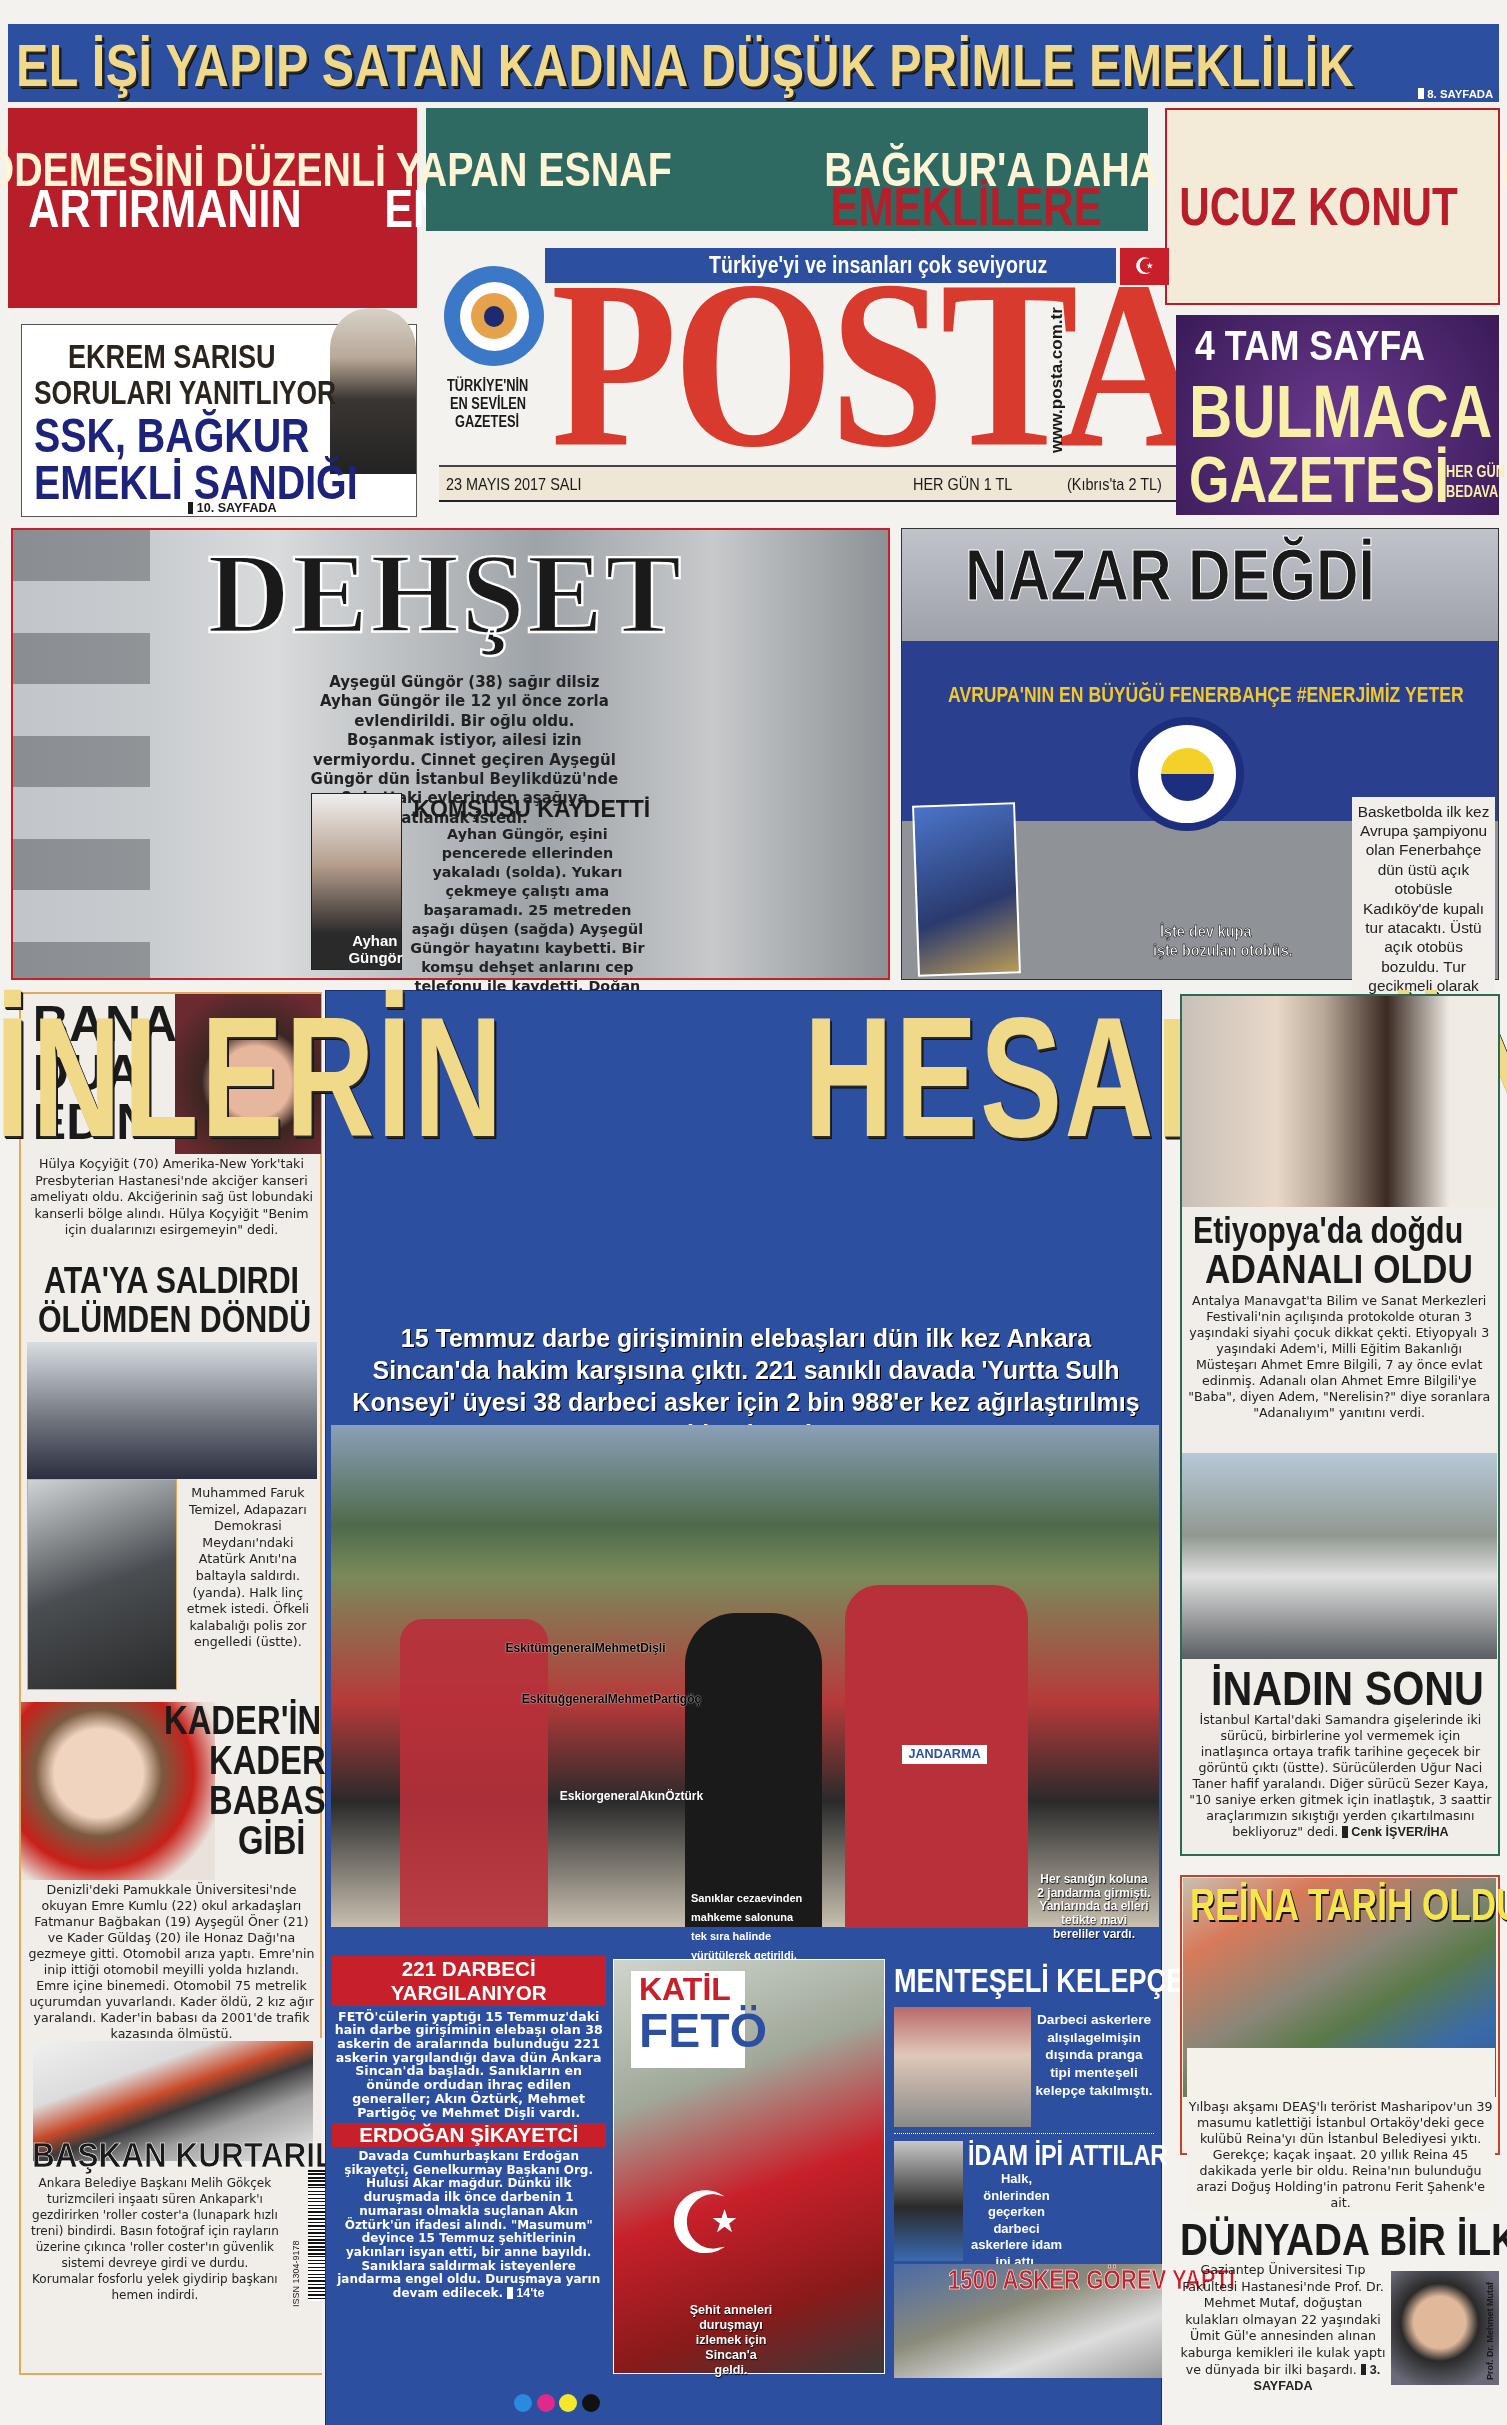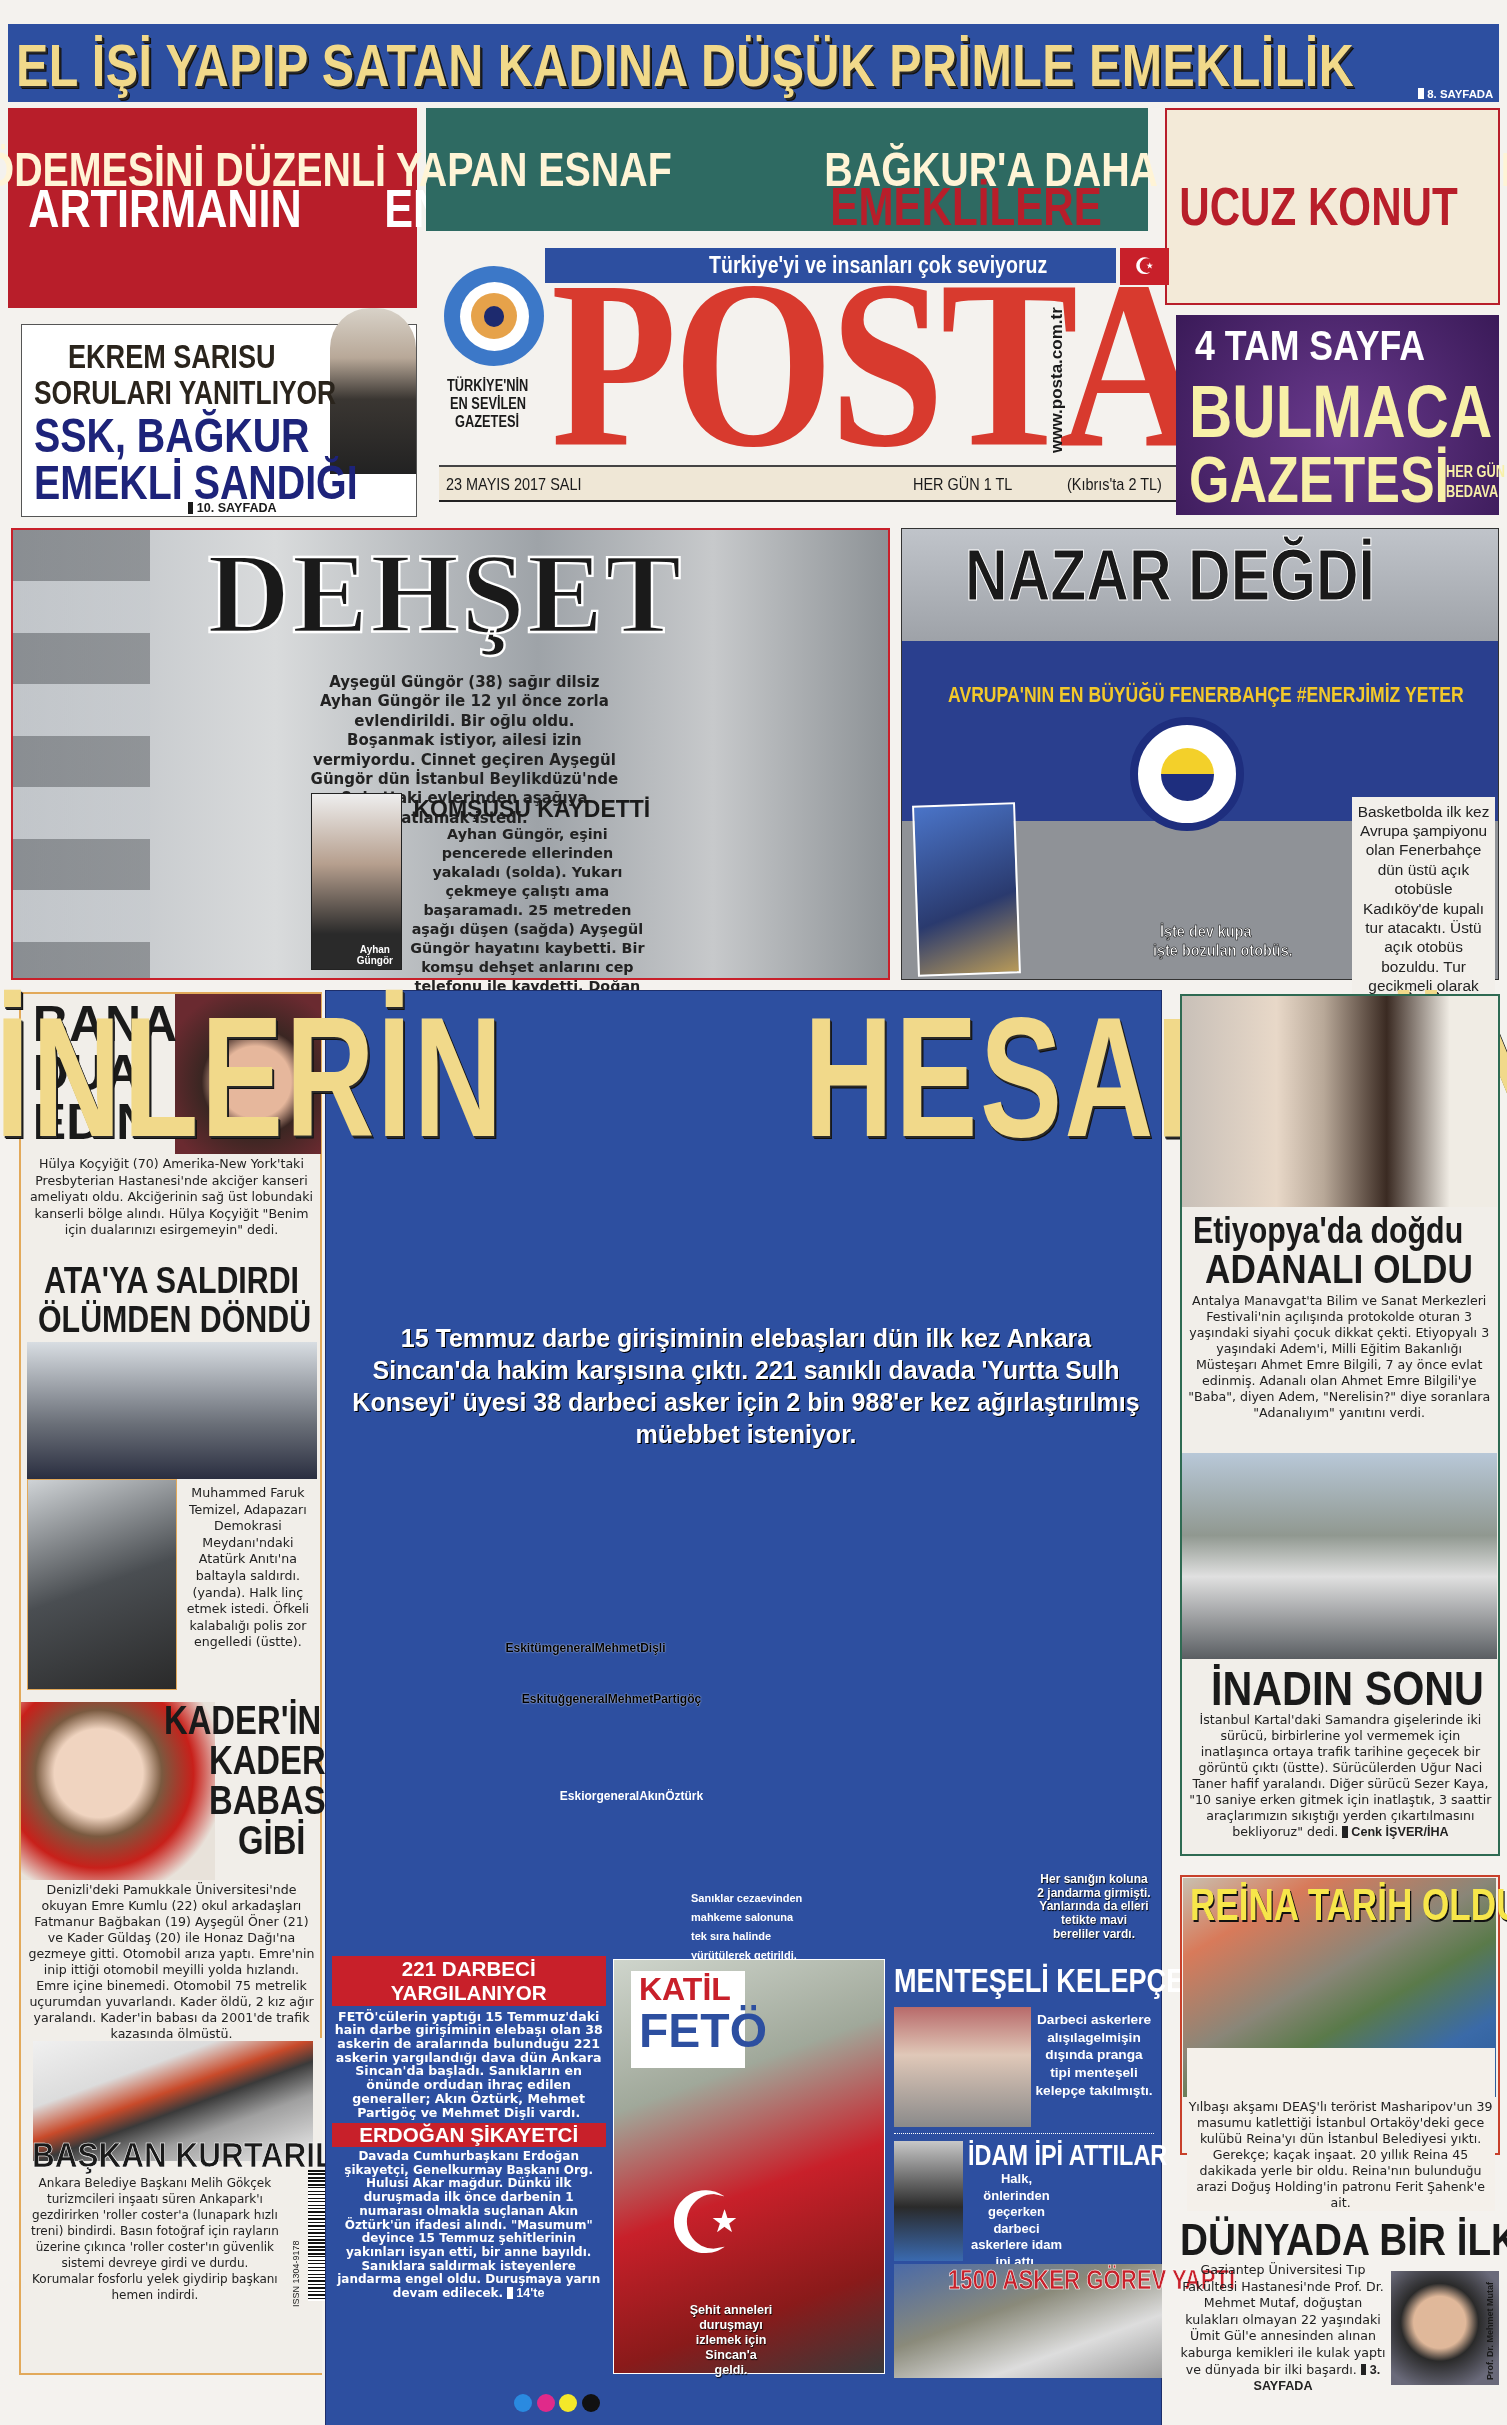--- a/index.html
+++ b/index.html
@@ -77,21 +77,21 @@
   <div class="abs cond" style="left:12.6px;top:127px;font-size:65px;color:#f8f0a8;transform:scaleX(.8);">GAZETESİ</div>
   <div class="abs cond" style="left:270px;top:148px;font-size:16px;color:#f8f0a8;transform:scaleX(.8);">HER GÜN</div>
   <div class="abs cond" style="left:270px;top:168px;font-size:16px;color:#f8f0a8;transform:scaleX(.8);">BEDAVA</div>
 </div>
 
 <div class="abs photo" style="left:11.4px;top:528px;width:879px;height:452px;border:2.3px solid #c8202a;background:linear-gradient(90deg,#b9bdc2 0%,#d9dbdc 30%,#9ea3a8 60%,#c7c9cb 80%,#8d9296 100%);">
   <div class="abs" style="left:0;top:0;width:137px;height:448px;background:repeating-linear-gradient(180deg,#6a6e72 0 51px,#c7cbcf 51px 103px);opacity:.6;"></div>
   <div class="abs" style="left:194px;top:6.9px;font-family:'Liberation Serif',serif;font-weight:bold;font-size:114px;line-height:114px;color:#1a1a1a;-webkit-text-stroke:2.3px #fff;letter-spacing:2.3px;">DEHŞET</div>
   <div class="abs body" style="left:297px;top:143px;width:308px;font-size:15px;font-weight:bold;line-height:19.4px;">Ayşegül Güngör (38) sağır dilsiz Ayhan Güngör ile 12 yıl önce zorla evlendirildi. Bir oğlu oldu. Boşanmak istiyor, ailesi izin vermiyordu. Cinnet geçiren Ayşegül Güngör dün İstanbul Beylikdüzü'nde 8. kattaki evlerinden aşağıya atlamak istedi.</div>
   <div class="abs photo" style="left:298px;top:263px;width:91px;height:177px;background:linear-gradient(180deg,#eee 0%,#b69f8e 40%,#2a2a2a 80%);border:1.1px solid #222;">
-    <div class="abs" style="left:0;bottom:3.4px;width:100%;text-align:center;color:#fff;font-weight:bold;font-size:10px;padding-left:36px;">
+    <div class="abs" style="left:0;bottom:3.4px;width:100%;text-align:center;color:#fff;font-weight:bold;font-size:15px;padding-left:36px;">
       <div>Ayhan</div>
       <div>Güngör</div>
     </div>
   </div>
   <div class="abs" style="left:400px;top:266px;font-weight:bold;font-size:23px;white-space:nowrap;">KOMŞUSU KAYDETTİ</div>
   <div class="abs body" style="left:394px;top:295px;width:240px;font-size:14.3px;font-weight:bold;line-height:19px;">
     <span>Ayhan Güngör, eşini pencerede ellerinden yakaladı (solda). Yukarı çekmeye çalıştı ama başaramadı. 25 metreden aşağı düşen (sağda) Ayşegül Güngör hayatını kaybetti. Bir komşu dehşet anlarını cep telefonu ile kaydetti.</span>
     <span style="font-weight:bold;">Doğan Can CESUR/İHA</span>
   </div>
 </div>
@@ -143,20 +143,26 @@
   <div class="abs" style="left:-17px;top:137px;font-size:9px;transform:rotate(-90deg);transform-origin:left top;white-space:nowrap;">ISSN 1304-9178</div>
 </div>
 
 <div class="abs" style="left:325px;top:990px;width:837px;height:1740px;background:#2d4fa0;border:1.7px solid #1d2e6a;">
   <div class="abs center" style="left:0;top:5.7px;width:837px;">
     <div class="cond gold" style="font-size:171px;line-height:160px;transform:scaleX(.72);transform-origin:center;letter-spacing:3.4px;">HAİNLERİN</div>
     <div class="cond gold" style="font-size:171px;line-height:160px;transform:scaleX(.72);transform-origin:center;letter-spacing:3.4px;">HESAP GÜNÜ</div>
   </div>
   <div class="abs" style="left:23px;top:331px;width:794px;text-align:center;font-weight:bold;font-size:25px;line-height:32px;color:#fff;text-shadow:1.1px 1.1px 0 #000;">15 Temmuz darbe girişiminin elebaşları dün ilk kez Ankara Sincan'da hakim karşısına çıktı. 221 sanıklı davada 'Yurtta Sulh Konseyi' üyesi 38 darbeci asker için 2 bin 988'er kez ağırlaştırılmış müebbet isteniyor.</div>
 
+  <div class="abs" style="left:4.6px;top:434px;width:828px;height:502px;background:linear-gradient(180deg,#8aa0b8 0%,#4e6a4a 20%,#7a8a5a 30%,#b63a3a 55%,#2a2a2a 75%,#c8c0b0 100%);">
+    <div class="abs" style="left:69px;top:194px;width:148px;height:308px;background:#b8303a;border-radius:23px 23px 0 0;opacity:.9;"></div>
+    <div class="abs" style="left:354px;top:188px;width:137px;height:314px;background:#1a1a1a;border-radius:51px 51px 0 0;"></div>
+    <div class="abs" style="left:514px;top:160px;width:183px;height:343px;background:#b8303a;border-radius:34px 34px 0 0;"></div>
+    <div class="abs" style="left:571px;top:320px;color:#2d4fa0;font-weight:bold;font-size:12.6px;background:#fff;padding:2.3px 6.9px;">JANDARMA</div>
+  </div>
 
   <div class="abs center" style="left:228px;top:651px;width:63px;color:#000;font-weight:bold;font-size:12px;line-height:12.6px;text-shadow:0 0 1.7px #fff;">
     <div>Eski</div>
     <div>tümgeneral</div>
     <div>Mehmet</div>
     <div>Dişli</div>
   </div>
   <div class="abs center" style="left:251px;top:702px;width:69px;color:#000;font-weight:bold;font-size:12px;line-height:12.6px;text-shadow:0 0 1.7px #fff;">
     <div>Eski</div>
     <div>tuğgeneral</div>

